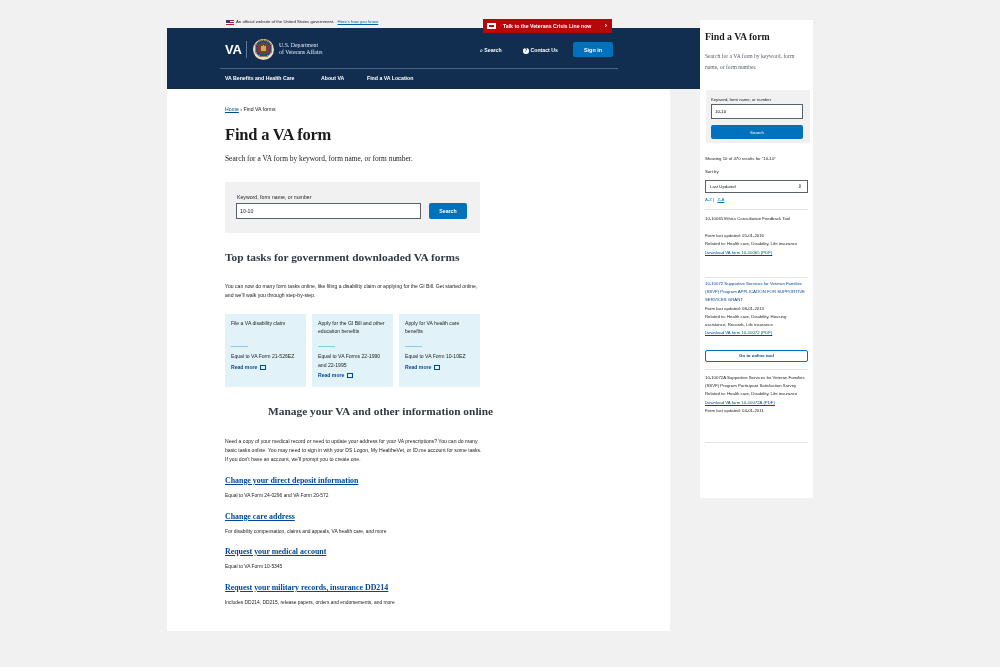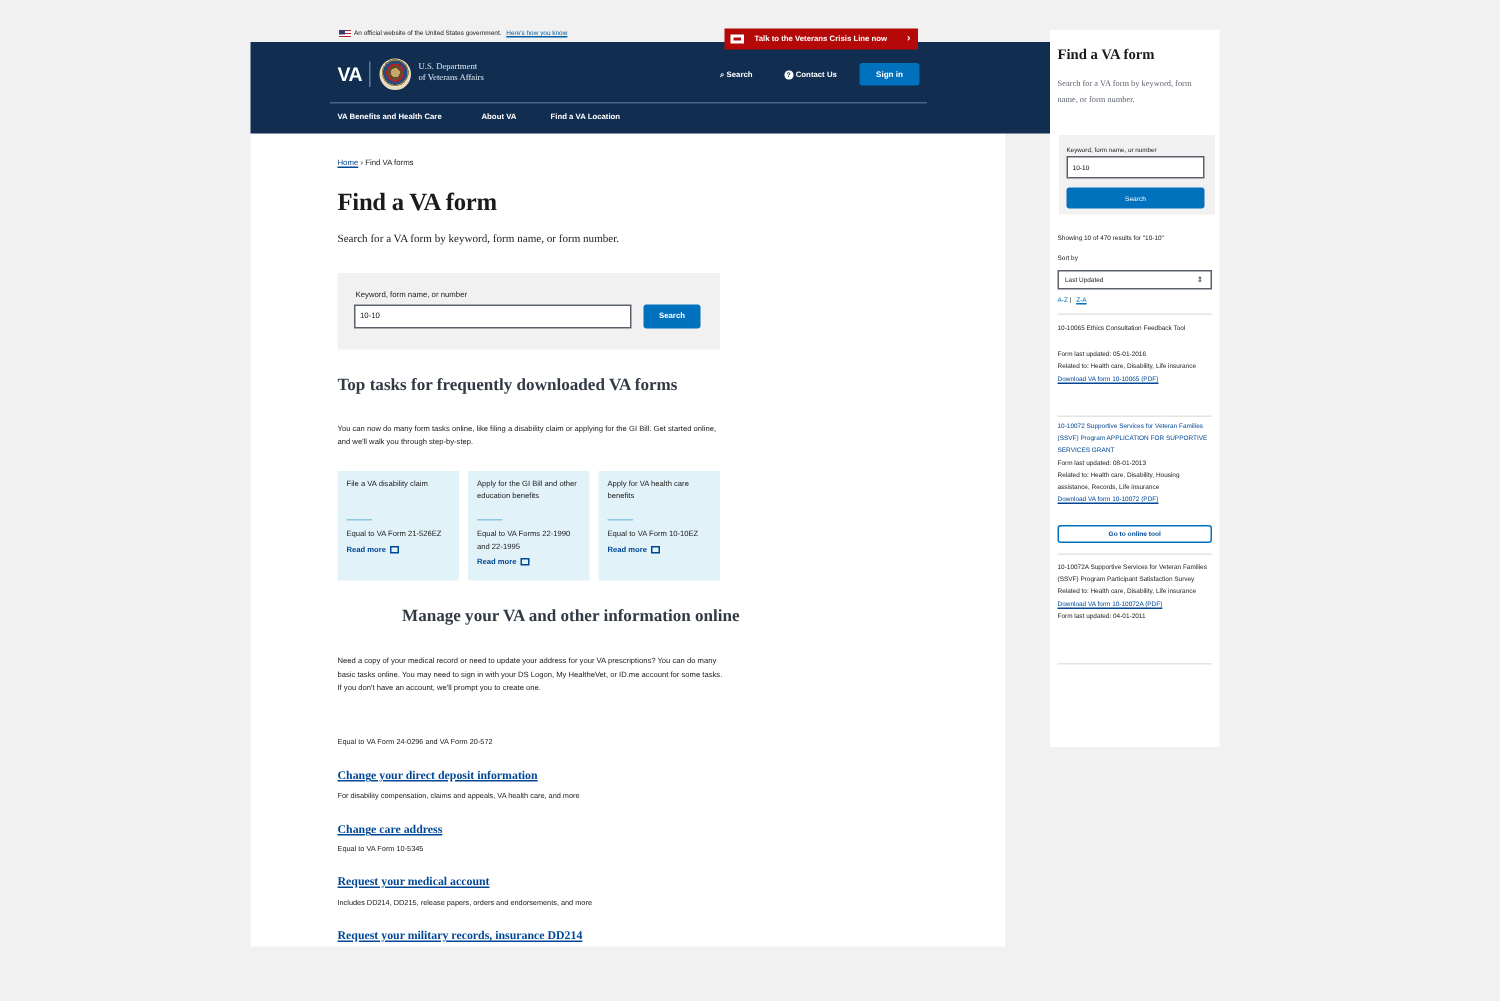--- a/index.html
+++ b/index.html
@@ -1,18 +1,18 @@
 <!DOCTYPE html>
 <html><head>
 <meta charset="utf-8">
 <style>
   * { box-sizing: border-box; margin: 0; padding: 0; }
   html, body { width: 1000px; height: 667px; overflow: hidden; }
   body { background: #f1f1f1; font-family: "Liberation Sans", sans-serif; color: #1b1b1b; position: relative; }
-  a { color: #004795; margin-top: 36px; }
+  a { color: #004795; }
 
   
   .desktop { position: absolute; left: 167px; top: 15px; width: 503px; height: 616px; background: #ffffff; }
   .gov-banner { position: absolute; left: 0; top: 0; width: 503px; height: 13px; background: #f1f1f1; }
   .gov-banner .flag { position: absolute; left: 59px; top: 5px; width: 8px; height: 5px;
     background: repeating-linear-gradient(#b22234 0 1px, #fff 1px 2px); }
   .gov-banner .flag::before { content: ""; position: absolute; left: 0; top: 0; width: 4px; height: 3px; background: #3c3b6e; }
   .gov-banner .txt { position: absolute; left: 69px; top: 4px; font-size: 4.3px; color: #1b1b1b; white-space: nowrap; }
   .gov-banner .txt a { color: #005ea2; text-decoration: underline; margin-left: 2px; }
   .crisis { position: absolute; left: 316px; top: 4px; width: 129px; height: 14px; background: #b50909; color: #fff;
@@ -134,21 +134,21 @@
     </div>
     <div class="h1">Find a VA form</div>
     <div class="intro">Search for a VA form by keyword, form name, or form number.</div>
 
     <div class="searchbox">
       <label>Keyword, form name, or number</label>
       <input value="10-10" style="">
       <button>Search</button>
     </div>
 
-    <div class="h2" style="top:235px;">Top tasks for frequently downloaded VA forms</div>
+    <div class="h2" style="top:235px;">Top tasks for government downloaded VA forms</div>
     <div class="para" style="top:267px;">You can now do many form tasks online, like filing a disability claim or applying for the GI Bill. Get started online, and we'll walk you through step-by-step.</div>
 
     <div class="cards">
       <div class="card">
         <div class="t">File a VA disability claim</div>
         <div class="bar"></div>
         <div class="eq">Equal to VA Form 21-526EZ</div>
         <div class="rm"><span>Read more</span> <span class="box"></span></div>
       </div>
       <div class="card c2">

